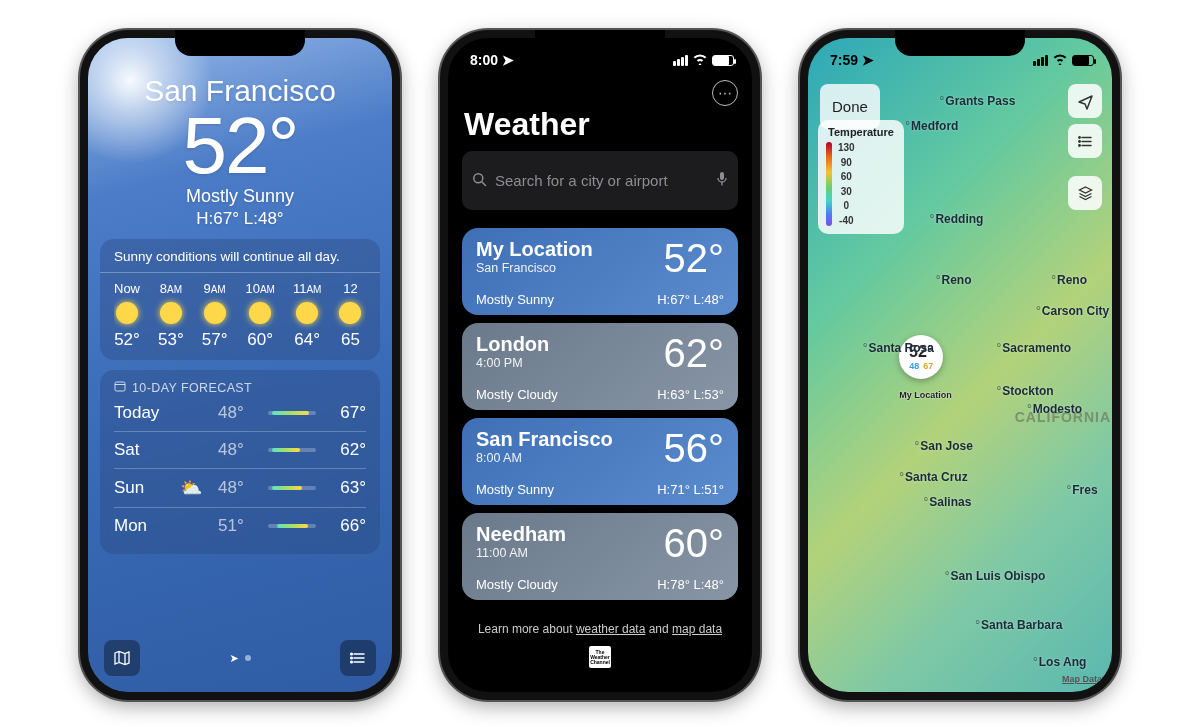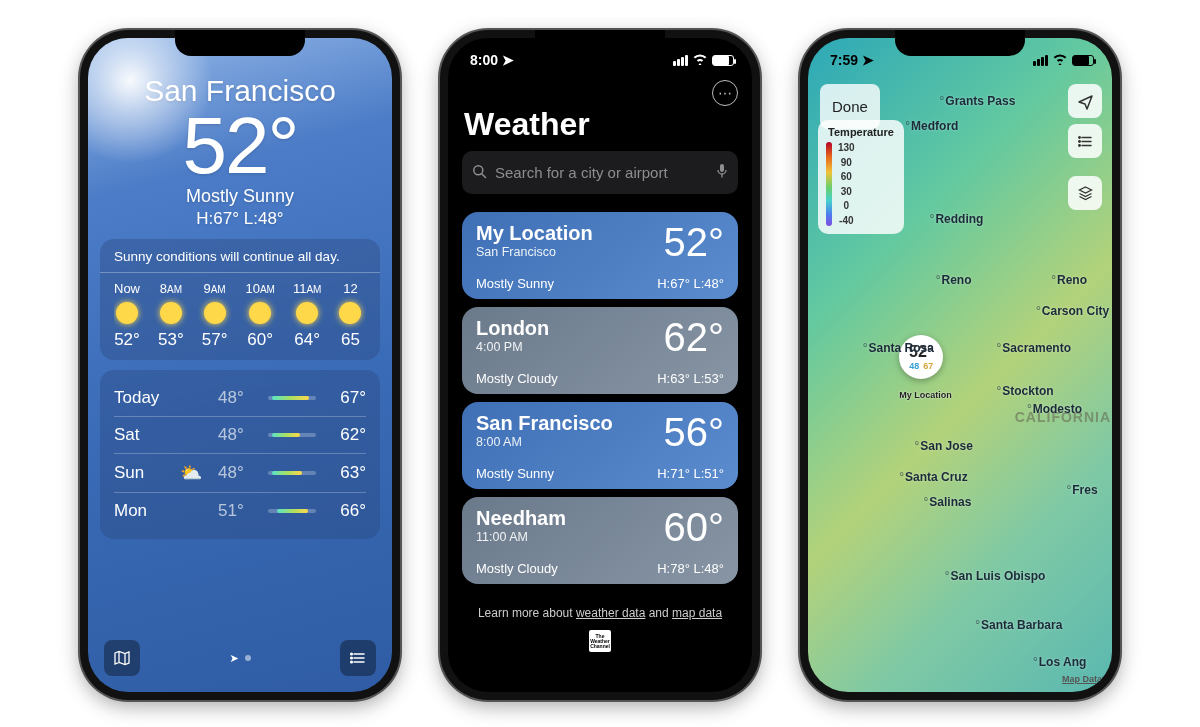--- a/index.html
+++ b/index.html
@@ -107,21 +107,21 @@
   .icon-btn { width:36px; height:36px; border-radius:8px; background:rgba(0,0,0,.35); display:flex; align-items:center; justify-content:center; font-size:17px; }
   .dots { color:#fff; font-size:12px; display:flex; gap:6px; align-items:center; }
   .dots .navarrow { font-size:11px; }
   .dots .dot { width:6px; height:6px; border-radius:50%; background:rgba(255,255,255,.5); }
 
   
   .s2 { background:#000; color:#fff; }
   .s2 .top { display:flex; justify-content:flex-end; padding:4px 14px 0; }
   .circ-btn { width:26px; height:26px; border:1.5px solid #bbb; border-radius:50%; display:flex; align-items:center; justify-content:center; font-size:14px; color:#bbb; }
   .s2 h1 { font-size:32px; font-weight:700; padding:0 16px 8px; }
-  .search { margin:0 14px 10px; background:#1c1c1e; border-radius:10px; display:flex; align-items:center; padding:12px 10px; color:#8d8d92; gap:8px; font-size:15px; }
+  .search { margin:0 14px 10px; background:#1c1c1e; border-radius:10px; display:flex; align-items:center; padding:20px 10px; color:#8d8d92; gap:8px; font-size:15px; }
   .search .mic { margin-left:auto; }
   .city-card { margin:8px 14px; border-radius:16px; padding:10px 14px 8px; color:#fff; position:relative; overflow:hidden; }
   .city-card.sunny { background: linear-gradient(140deg,#3f6fb5,#5a8cce); }
   .city-card.cloudy { background: linear-gradient(140deg,#6b7a8b,#8795a5); }
   .city-card .row { display:flex; justify-content:space-between; align-items:flex-start; }
   .city-card .name { font-size:20px; font-weight:600; }
   .city-card .sub { font-size:12.5px; font-weight:500; color:rgba(255,255,255,.9); }
   .city-card .bigt { font-size:40px; font-weight:300; line-height:1; }
   .city-card .row2 { display:flex; justify-content:space-between; align-items:flex-end; margin-top:14px; font-size:13px; }
   .learn { text-align:center; font-size:12px; color:#ccc; margin-top:14px; }
@@ -195,20 +195,29 @@
           </div>
           <div class="hour">
             <div class="lbl">12</div>
             <div class="sun"></div>
             <div class="t">65</div>
           </div>
         </div>
     </div>
 
     <div class="card">
+      <div class="title">
+        <span>
+          <svg width="12" height="12" viewBox="0 0 12 12">
+              <rect x="1" y="2" width="10" height="9" rx="1.5" fill="none" stroke="currentColor" stroke-width="1"></rect>
+              <line x1="1" y1="4.5" x2="11" y2="4.5" stroke="currentColor"></line>
+            </svg>
+        </span>
+        <span>10-DAY FORECAST</span>
+      </div>
       <div id="tenday">
           <div class="tenday-row">
             <span class="day">Today</span>
             <span class="icon"><span class="sun" style="width:20px;height:20px;"></span></span>
             <span class="lo">48°</span>
             <span class="bar">
               <i style="left:8%;width:78%;"></i>
             </span>
             <span class="hi">67°</span>
           </div>

